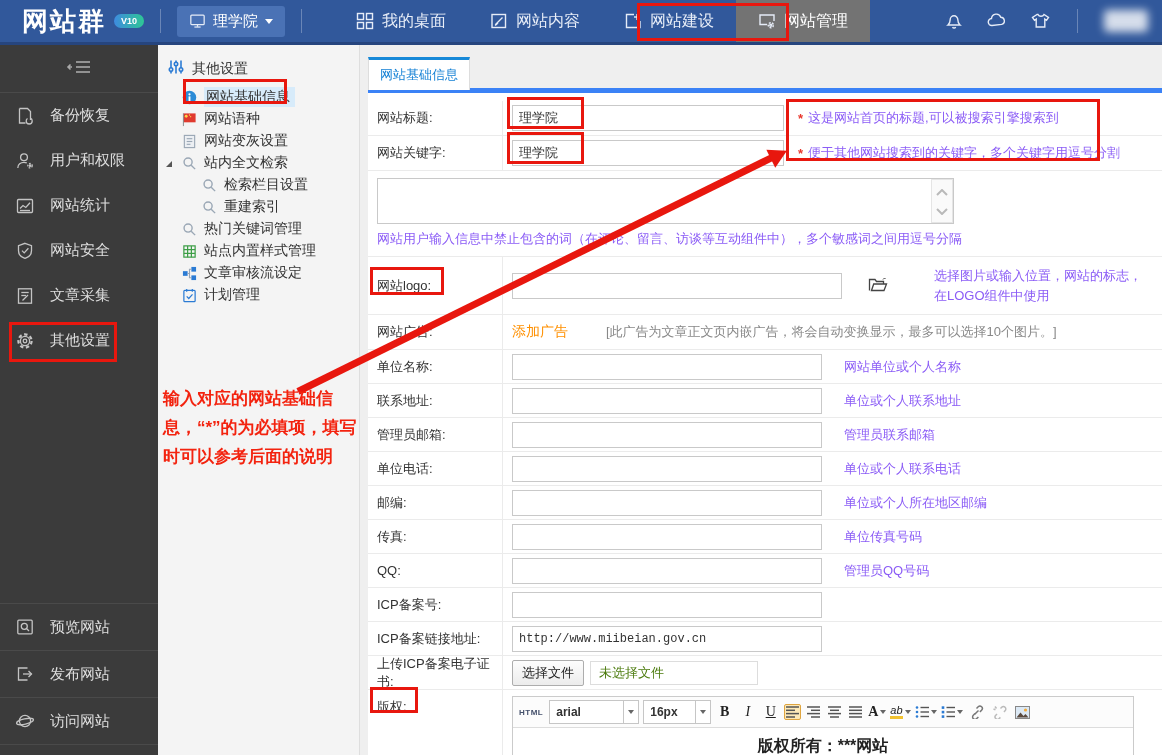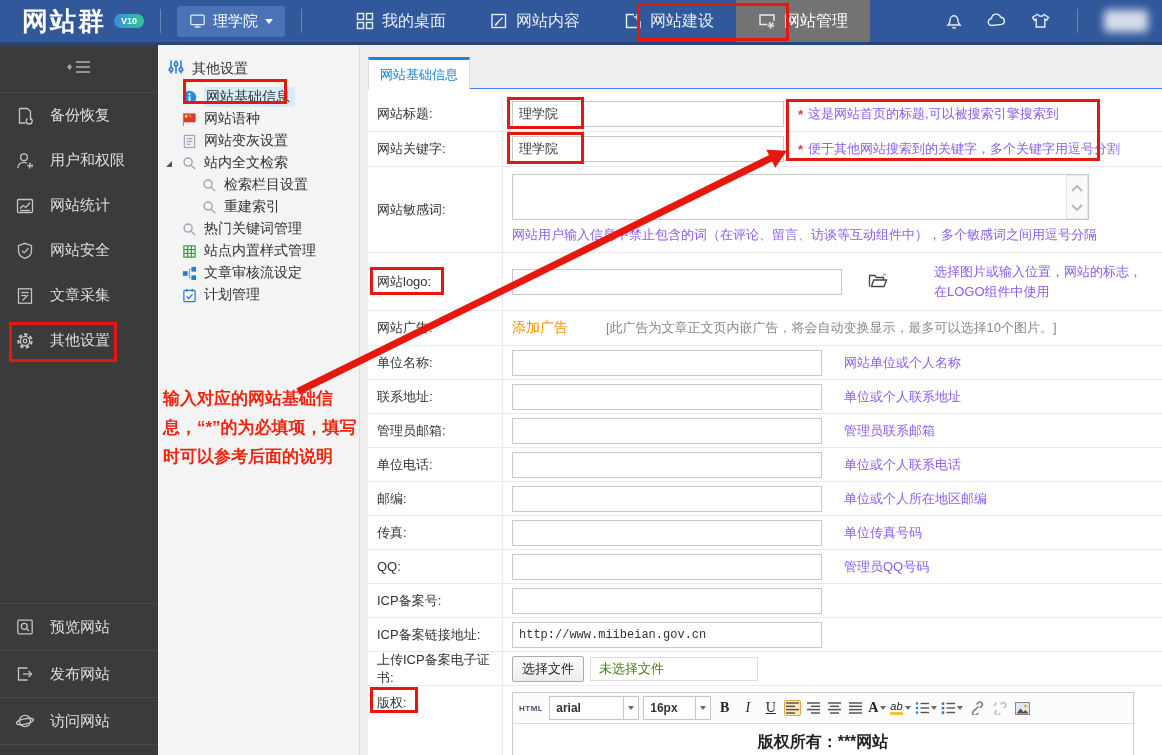--- a/index.html
+++ b/index.html
@@ -32,21 +32,21 @@
   .tree-header{display:flex;align-items:center;gap:8px;padding:14px 0 8px 10px;font-size:14px;color:#333;}
   .t-item{display:flex;align-items:center;gap:7px;height:22px;font-size:14px;color:#333;cursor:pointer;position:relative;padding-left:24px;}
   .t-item.child{padding-left:44px;}
   .t-item .t-ico{display:inline-flex;}
   .t-item .t-label{white-space:nowrap;}
   .t-item.selected .t-label{background:#D7EBFA;padding:1px 5px 1px 2px;}
   .expand-tri{position:absolute;left:8px;top:9px;width:0;height:0;border-right:6px solid #555;border-top:6px solid transparent;}
   
   .main-bg{position:absolute;left:360px;top:45px;right:0;bottom:0;background:#EFEFEF;}
   .tab{position:absolute;left:368px;top:57px;z-index:5;height:33px;box-sizing:border-box;background:#fff;border:1px solid #DDD;border-top:3px solid #1789D8;border-bottom:none;color:#1480D5;font-size:13px;display:flex;align-items:center;padding:0 11px;cursor:pointer;}
-  .panel{position:absolute;left:368px;top:88px;right:0;bottom:0;background:#fff;border-top:1px solid #3b82f6;box-sizing:border-box;overflow:hidden;padding-top:8px;}
+  .panel{position:absolute;left:368px;top:88px;right:0;bottom:0;background:#fff;border-top:5px solid #3b82f6;box-sizing:border-box;overflow:hidden;padding-top:8px;}
   .frow{display:flex;border-bottom:1px solid #EBEBEB;box-sizing:border-box;}
   .lbl{width:135px;flex:0 0 135px;display:flex;align-items:center;padding-left:9px;border-right:1px solid #EBEBEB;box-sizing:border-box;font-size:13px;color:#333;}
   .lbl.top{align-items:flex-start;padding-top:8px;}
   .ct{flex:1;display:flex;align-items:center;padding-left:9px;position:relative;font-size:13px;color:#333;}
   .ct.col{flex-direction:column;align-items:flex-start;justify-content:flex-start;}
   .h35{height:35px}.h34{height:34px}.h86{height:86px}.h58{height:58px}.h70{height:70px}
   .inp{height:26px;border:1px solid #C9C9C9;box-sizing:border-box;font-size:13px;padding:0 6px;font-family:inherit;color:#333;background:#fff;}
   .w272{width:272px}.w310{width:310px}.w330{width:330px}
   .mono{font-family:"Liberation Mono","DejaVu Sans Mono",monospace;font-size:12px;}
   .hint{color:#8b5cf6;font-size:13px;}
@@ -423,21 +423,20 @@
       <div class="ct">
         <input class="inp w272" value="理学院" style="">
         <span class="r12hint">
             <span class="req">*</span>
             <span class="hint">便于其他网站搜索到的关键字，多个关键字用逗号分割</span>
           </span>
       </div>
     </div>
 
     <div class="frow h86">
-      <div class="lbl">网站敏感词:</div>
       <div class="ct col">
         <div class="ta-wrap">
           <textarea style=""></textarea>
           <div class="spinner">
             <span><svg width="12" height="7" viewBox="0 0 12 7" fill="none" stroke="currentColor" stroke-width="2">
                   <polyline points="1,6 6,1 11,6"></polyline>
                 </svg></span>
             <span><svg width="12" height="7" viewBox="0 0 12 7" fill="none" stroke="currentColor" stroke-width="2">
                   <polyline points="1,1 6,6 11,1"></polyline>
                 </svg></span>

